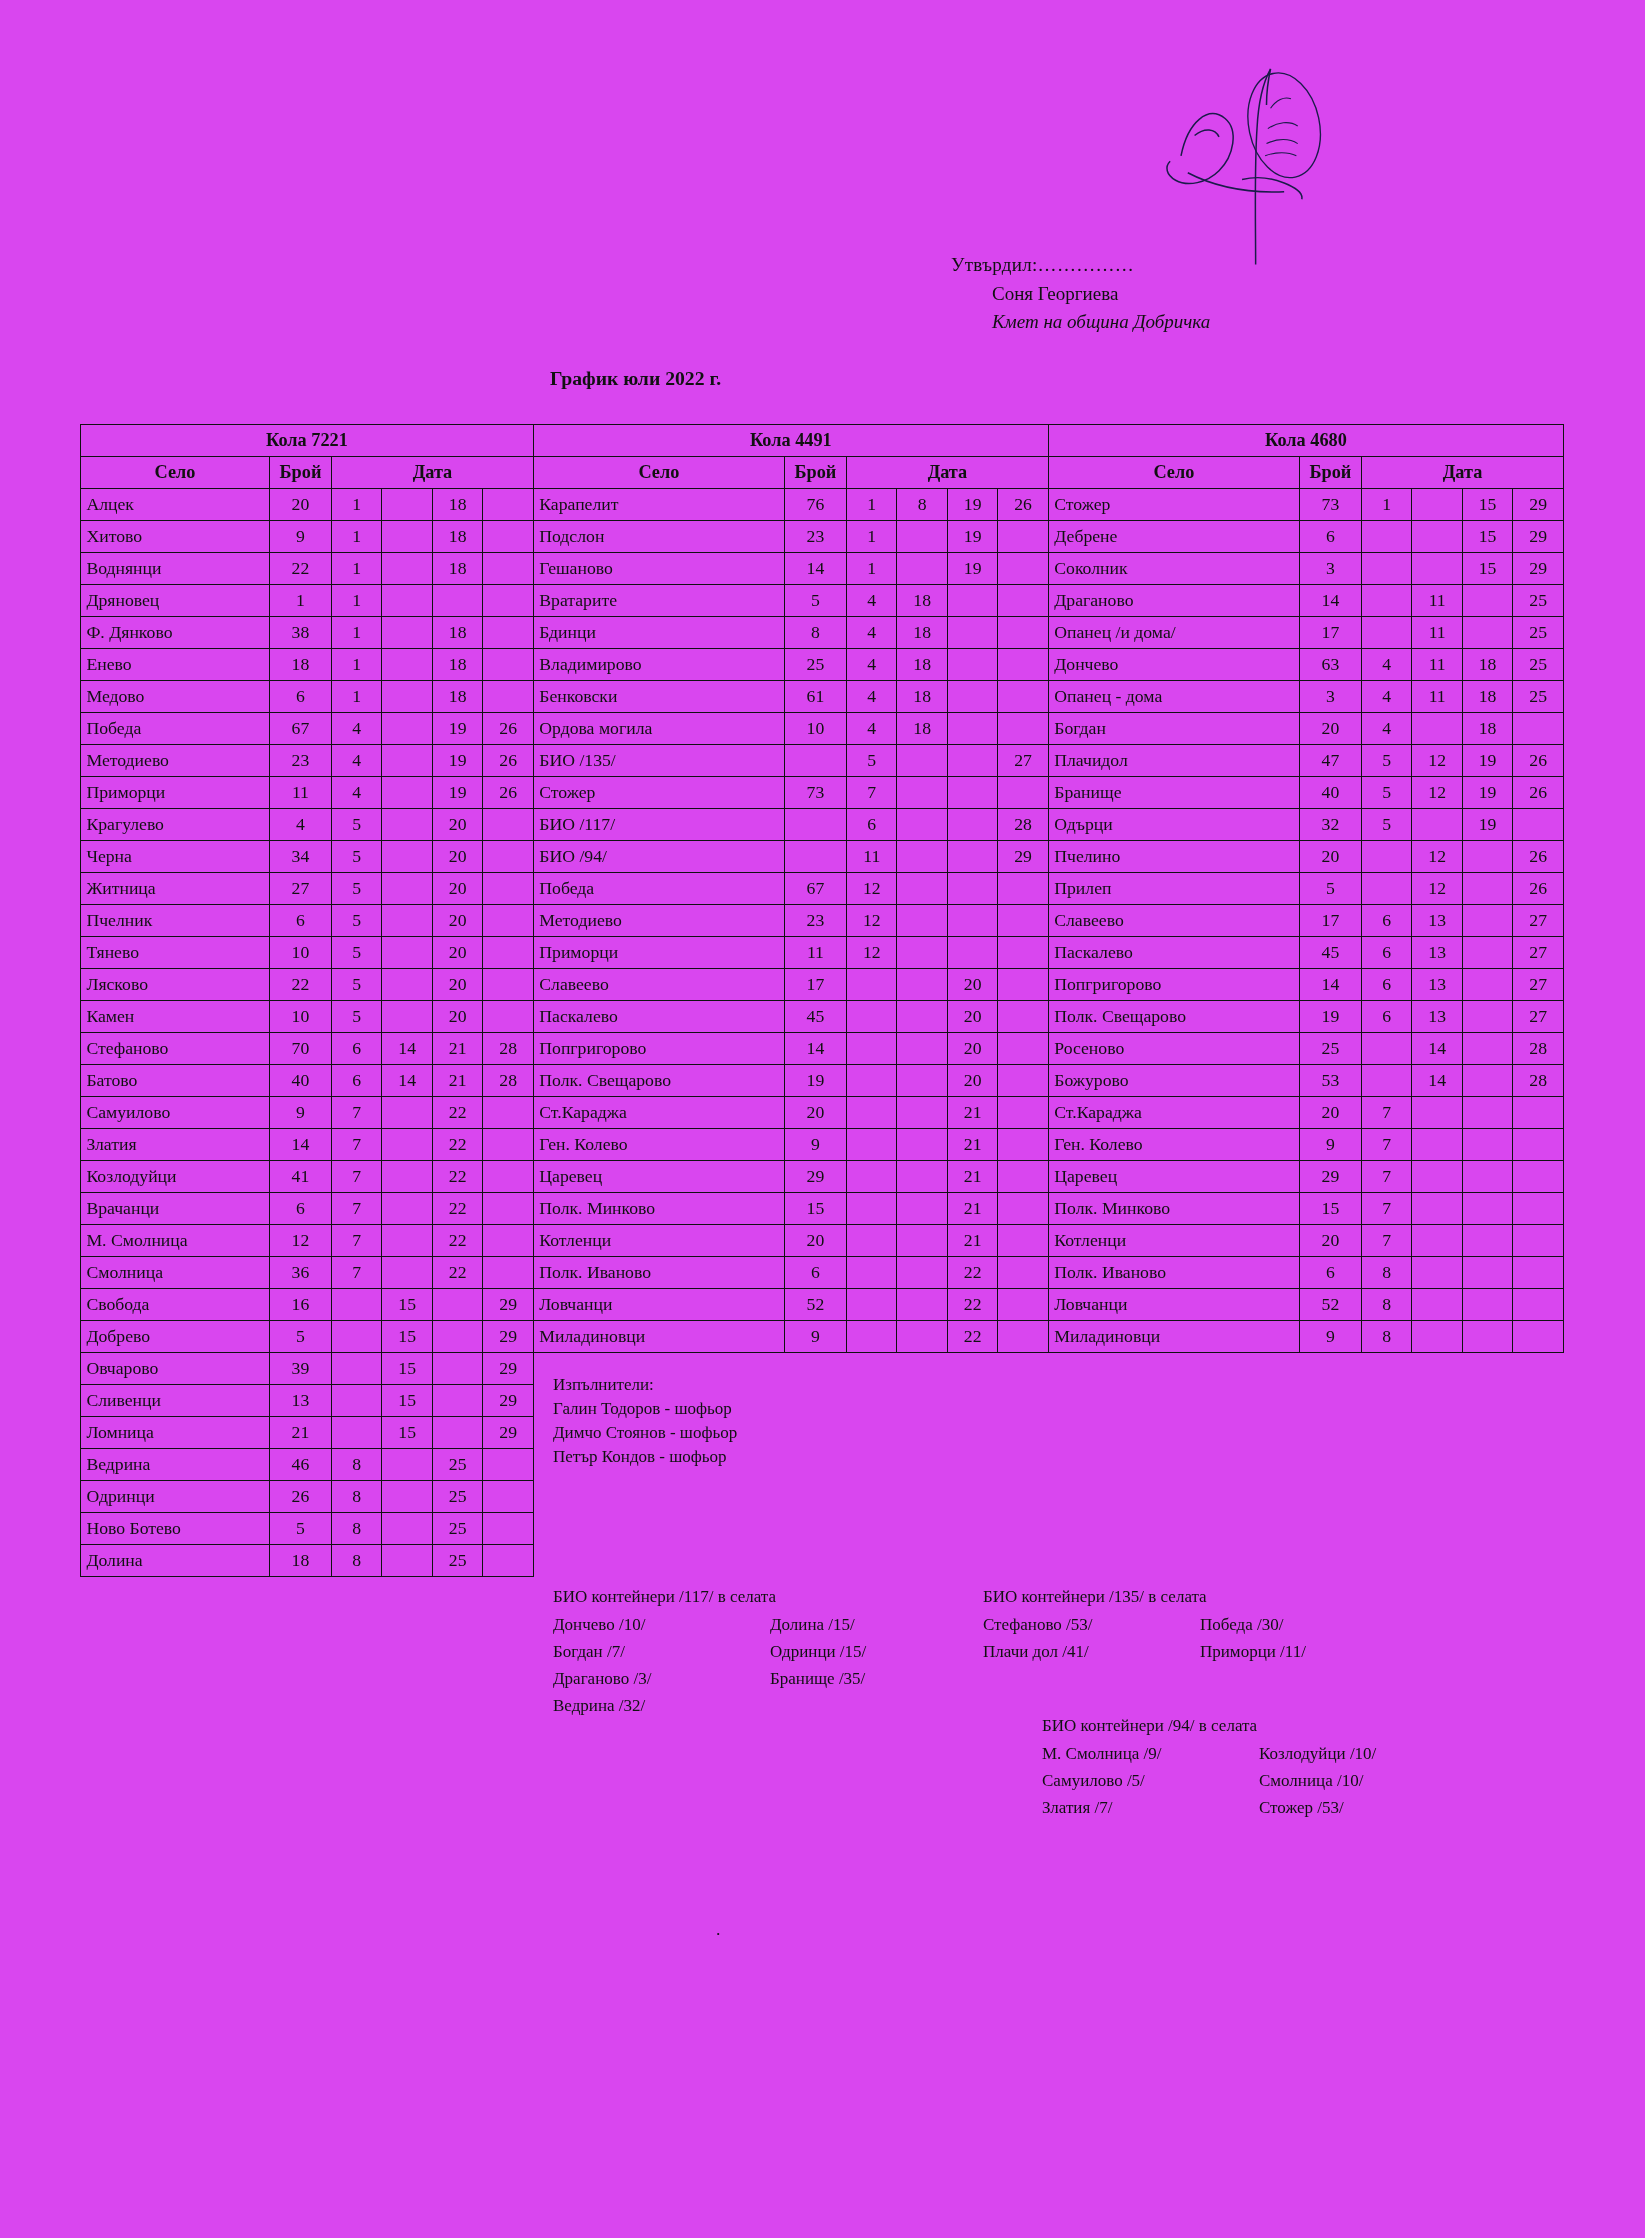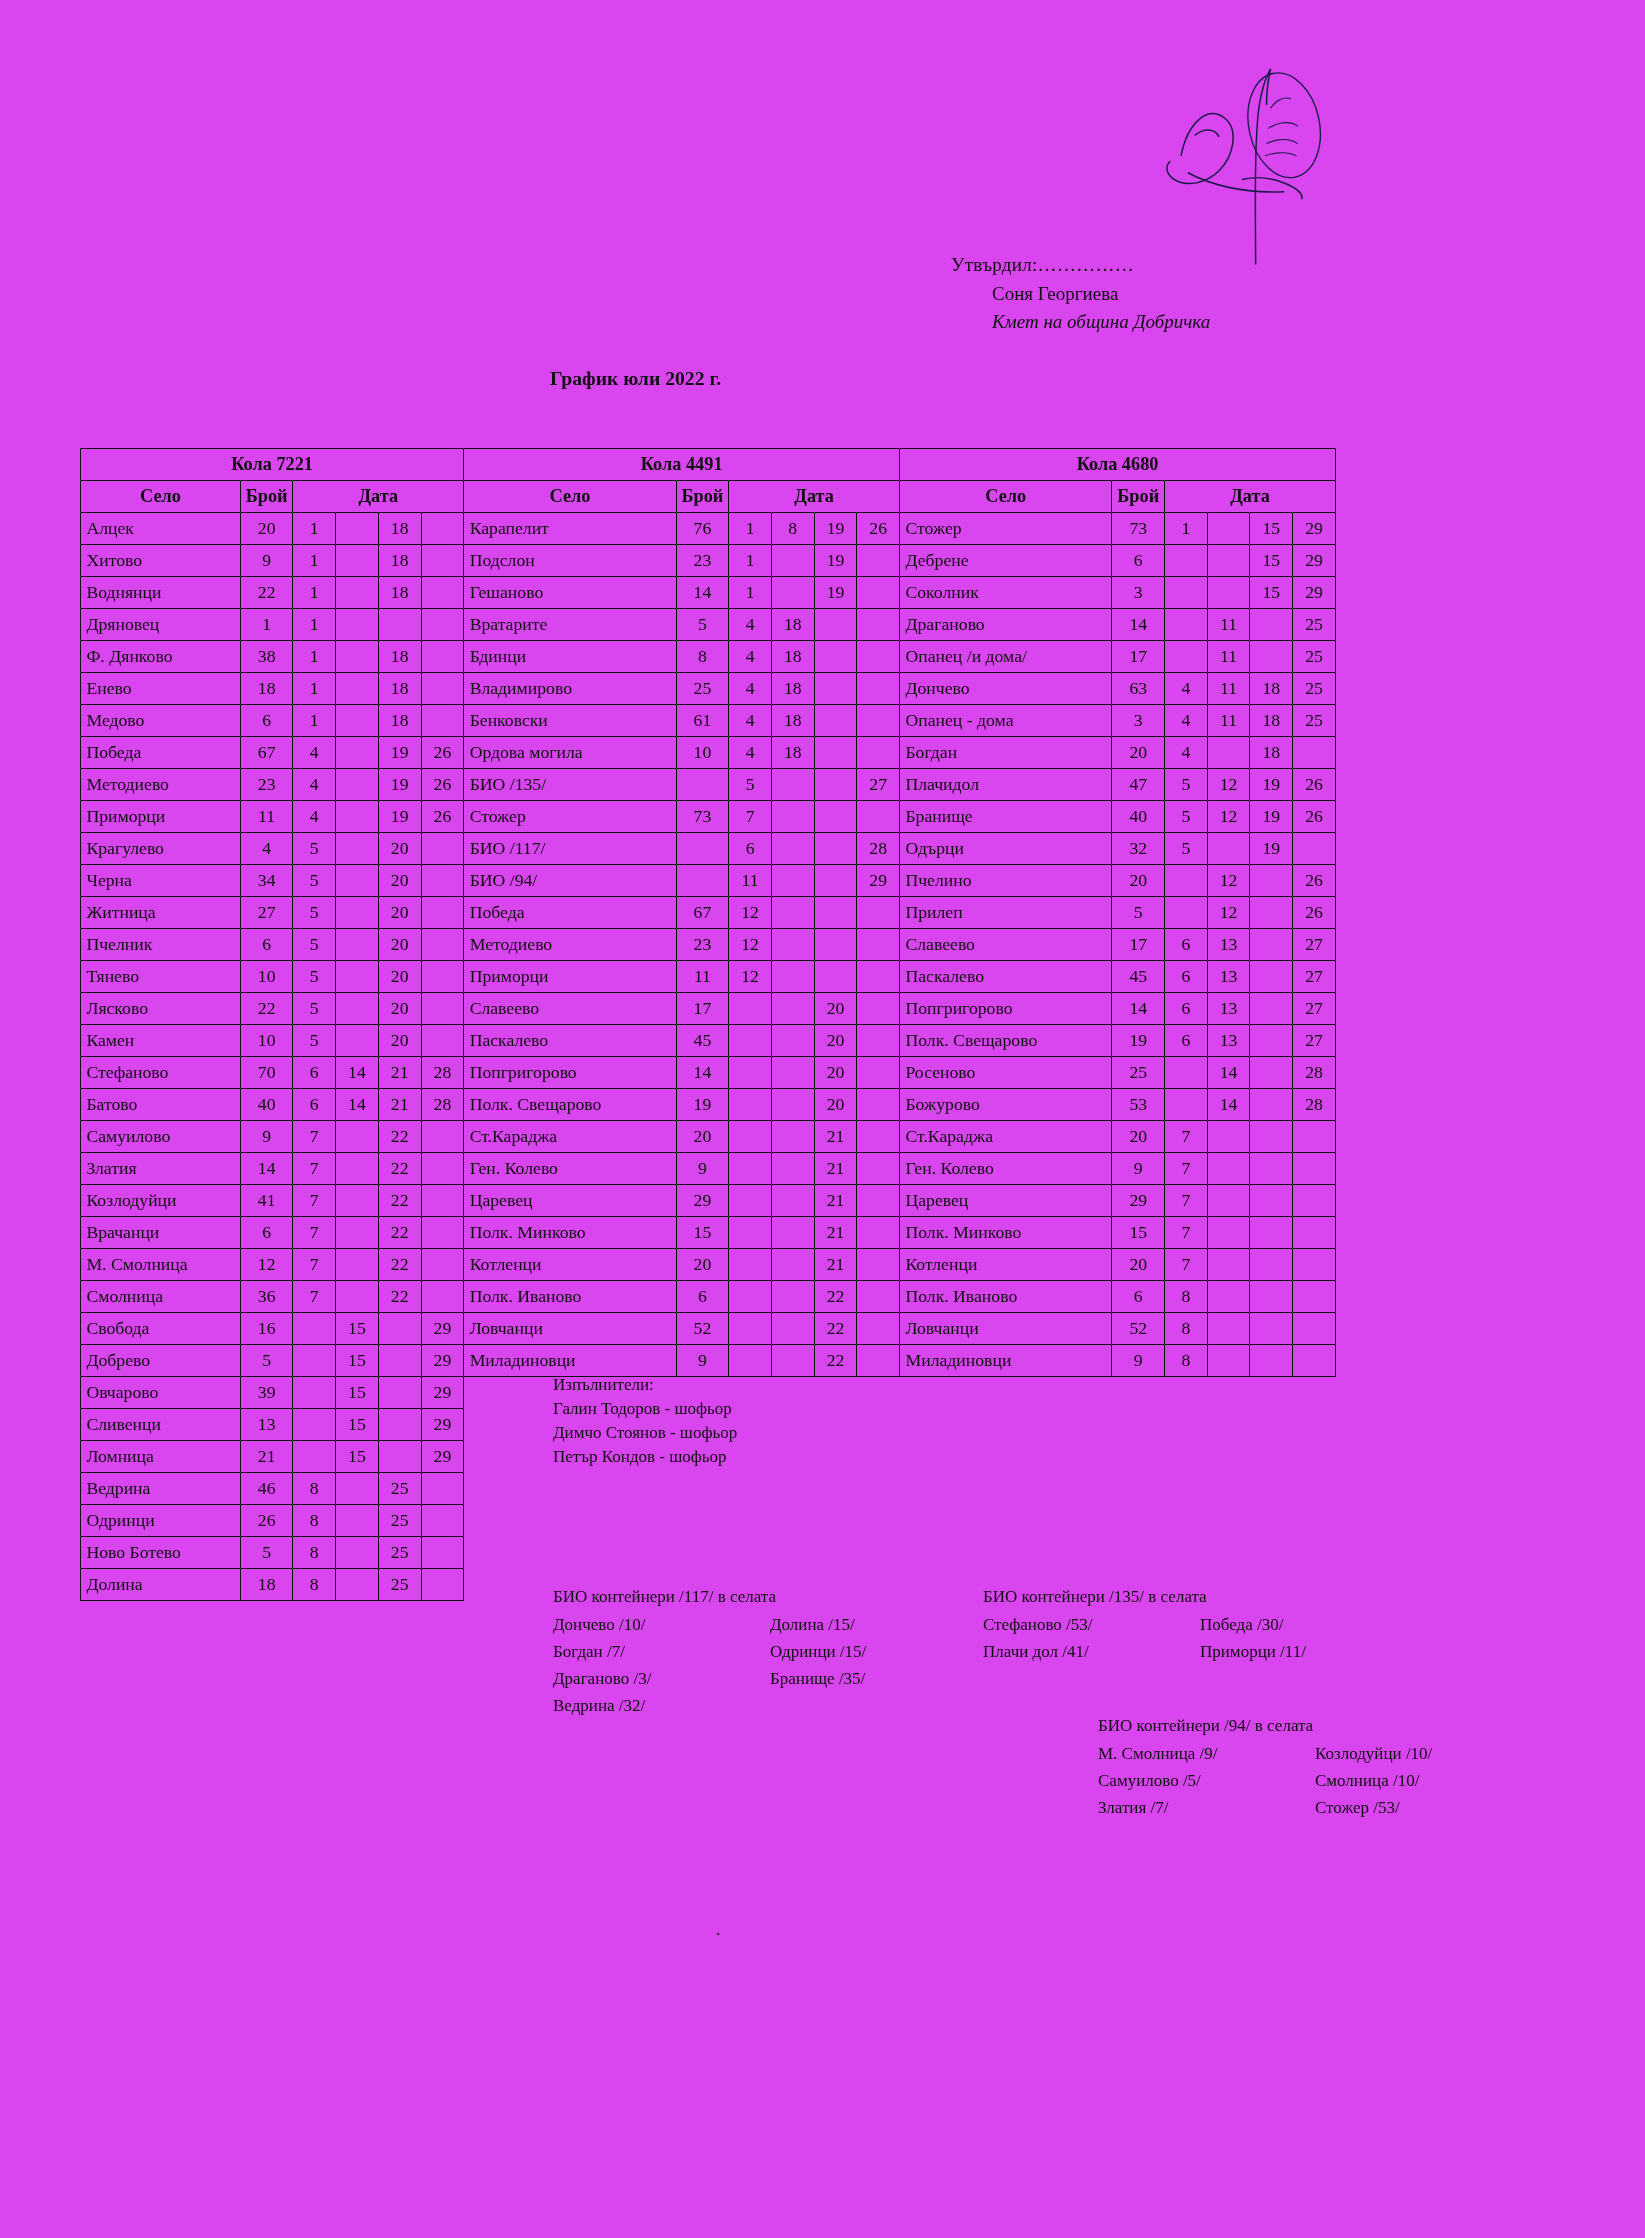--- a/index.html
+++ b/index.html
@@ -58,22 +58,22 @@
     top: 54px;
     width: 285px;
     height: 224px;
     pointer-events: none;
   }
 
   
   .sheet {
     position: absolute;
     left: 80px;
-    top: 448px;
-    width: 1256px;
+    top: 424px;
+    width: 1484px;
     border-collapse: collapse;
     table-layout: fixed;
     font-size: 17.7px;
   }
   .sheet td, .sheet th {
     border: 1.1px solid #111;
     height: 31px;
     padding: 0 2.7px;
     text-align: center;
     font-weight: normal;
@@ -98,21 +98,21 @@
 
   
   .free {
     position: absolute;
     font-size: 17px;
     line-height: 1.42;
   }
   .exec { left: 553px; top: 1373px; }
   .bio117 { left: 553px; top: 1585px; }
   .bio135 { left: 983px; top: 1585px; }
-  .bio94  { left: 1098px; top: 1714px; }
+  .bio94  { left: 1042px; top: 1714px; }
   .bio-title { margin-bottom: 4.1px; }
   .bio-grid {
     display: grid;
     grid-template-columns: 217px auto;
     row-gap: 2.7px;
   }
   .dot {
     position: absolute;
     left: 716px;
     top: 1919px;

